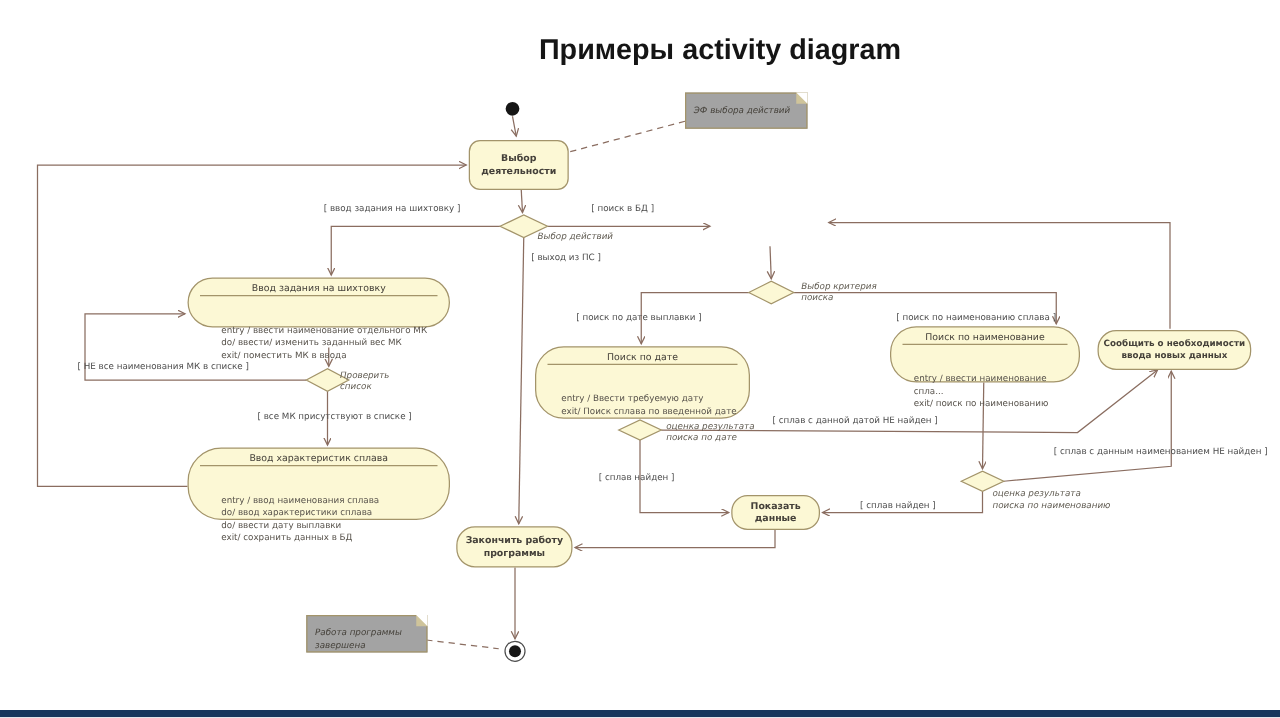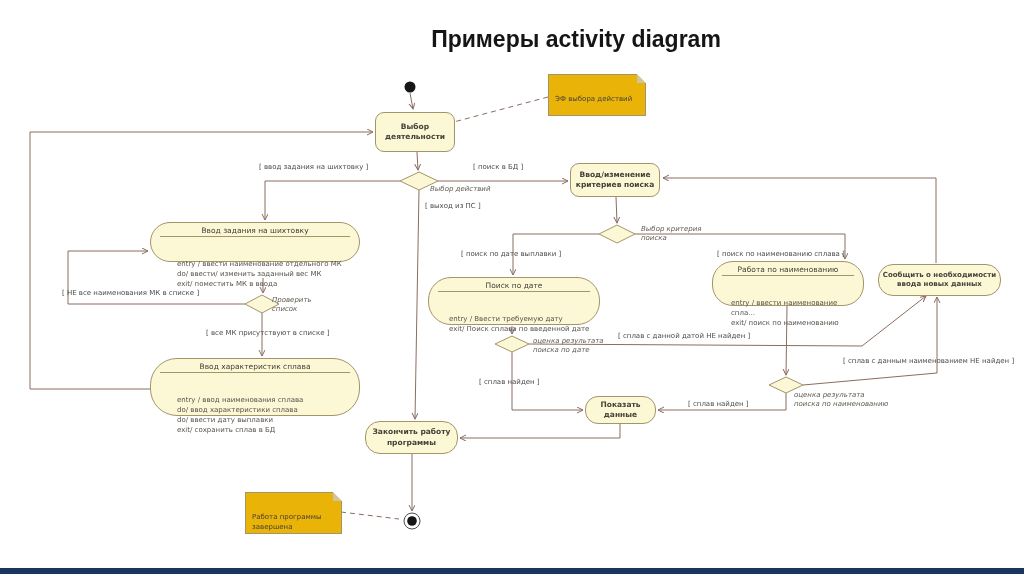--- a/index.html
+++ b/index.html
@@ -12,22 +12,22 @@
           color:#45413a;}
   .activity.center{display:flex;align-items:center;justify-content:center;text-align:center;
           font-size:7.5px;line-height:1.35;white-space:pre-line;font-weight:bold;}
   .atitle{font-size:7.5px;text-align:center;padding:3px 4px 1px;margin:0 9px;
           border-bottom:1px solid #a3946a;white-space:pre-line;}
   .acts{font-size:7px;line-height:1.45;padding:2px 4px 0 26px;color:#57524b;margin-top:20px;}
   .acts.p22{padding-left:20px;} .acts.p18{padding-left:18px;}
   .guard{position:absolute;font-size:7px;color:#4c4c4c;white-space:nowrap;}
   .dlabel{position:absolute;font-size:7px;font-style:italic;color:#5f5a50;
           white-space:pre-line;line-height:1.3;}
-  .note{position:absolute;box-sizing:border-box;background:#eab308;border:1px solid #a3946a;
-          font-size:7px;color:#45413a;padding:20px 6px;white-space:pre-line;line-height:1.4;}
+  .note{position:absolute;box-sizing:border-box;background:#a3a3a3;border:1px solid #a3946a;
+          font-size:7px;color:#45413a;padding:9px 6px;white-space:pre-line;line-height:1.4;font-style:italic;}
   .note::after{content:"";position:absolute;top:-1px;right:-1px;width:0;height:0;border-style:solid;
           border-width:0 9px 9px 0;border-color:transparent #ffffff #cfc49a transparent;}
   .footer-bar{position:absolute;left:0;top:568px;width:1024px;height:6px;background:#17365d;}
 </style>
 </head>
 <body>
 
 <div class="canvas">
 
   <div class="slide-title">Примеры activity diagram</div>
@@ -90,40 +90,38 @@
       <div>exit/ поместить МК в ввода</div>
     </div>
   </div>
 
   <div class="activity" style="left:150px;top:358px;width:210px;height:58px;border-radius:27px;">
     <div class="atitle">Ввод характеристик сплава</div>
     <div class="acts">
       <div>entry / ввод наименования сплава</div>
       <div>do/ ввод характеристики сплава</div>
       <div>do/ ввести дату выплавки</div>
-      <div>exit/ сохранить сплав в БД</div>
+      <div>exit/ сохранить данных в БД</div>
     </div>
   </div>
 
   <div class="activity center" style="left:365px;top:421px;width:93px;height:33px;border-radius:15px;">Закончить работу
 программы</div>
 
-  <div class="activity center" style="left:570px;top:163px;width:90px;height:34px;border-radius:9px;">Ввод/изменение
-критериев поиска</div>
 
-  <div class="activity" style="left:428px;top:277px;width:172px;height:48px;border-radius:23px;">
+  <div class="activity" style="left:428px;top:277px;width:172px;height:58px;border-radius:23px;">
     <div class="atitle">Поиск по дате</div>
     <div class="acts p22">
       <div>entry / Ввести требуемую дату</div>
       <div>exit/ Поиск сплава по введенной дате</div>
     </div>
   </div>
 
   <div class="activity" style="left:712px;top:261px;width:152px;height:45px;border-radius:21px;">
-    <div class="atitle">Работа по наименованию</div>
+    <div class="atitle">Поиск по наименование</div>
     <div class="acts p18">
       <div>entry / ввести наименование спла...</div>
       <div>exit/ поиск по наименованию</div>
     </div>
   </div>
 
   <div class="activity center" style="left:878px;top:264px;width:123px;height:32px;border-radius:15px;font-size:7px;">Сообщить о необходимости
 ввода новых данных</div>
 
   <div class="activity center" style="left:585px;top:396px;width:71px;height:28px;border-radius:13px;">Показать

